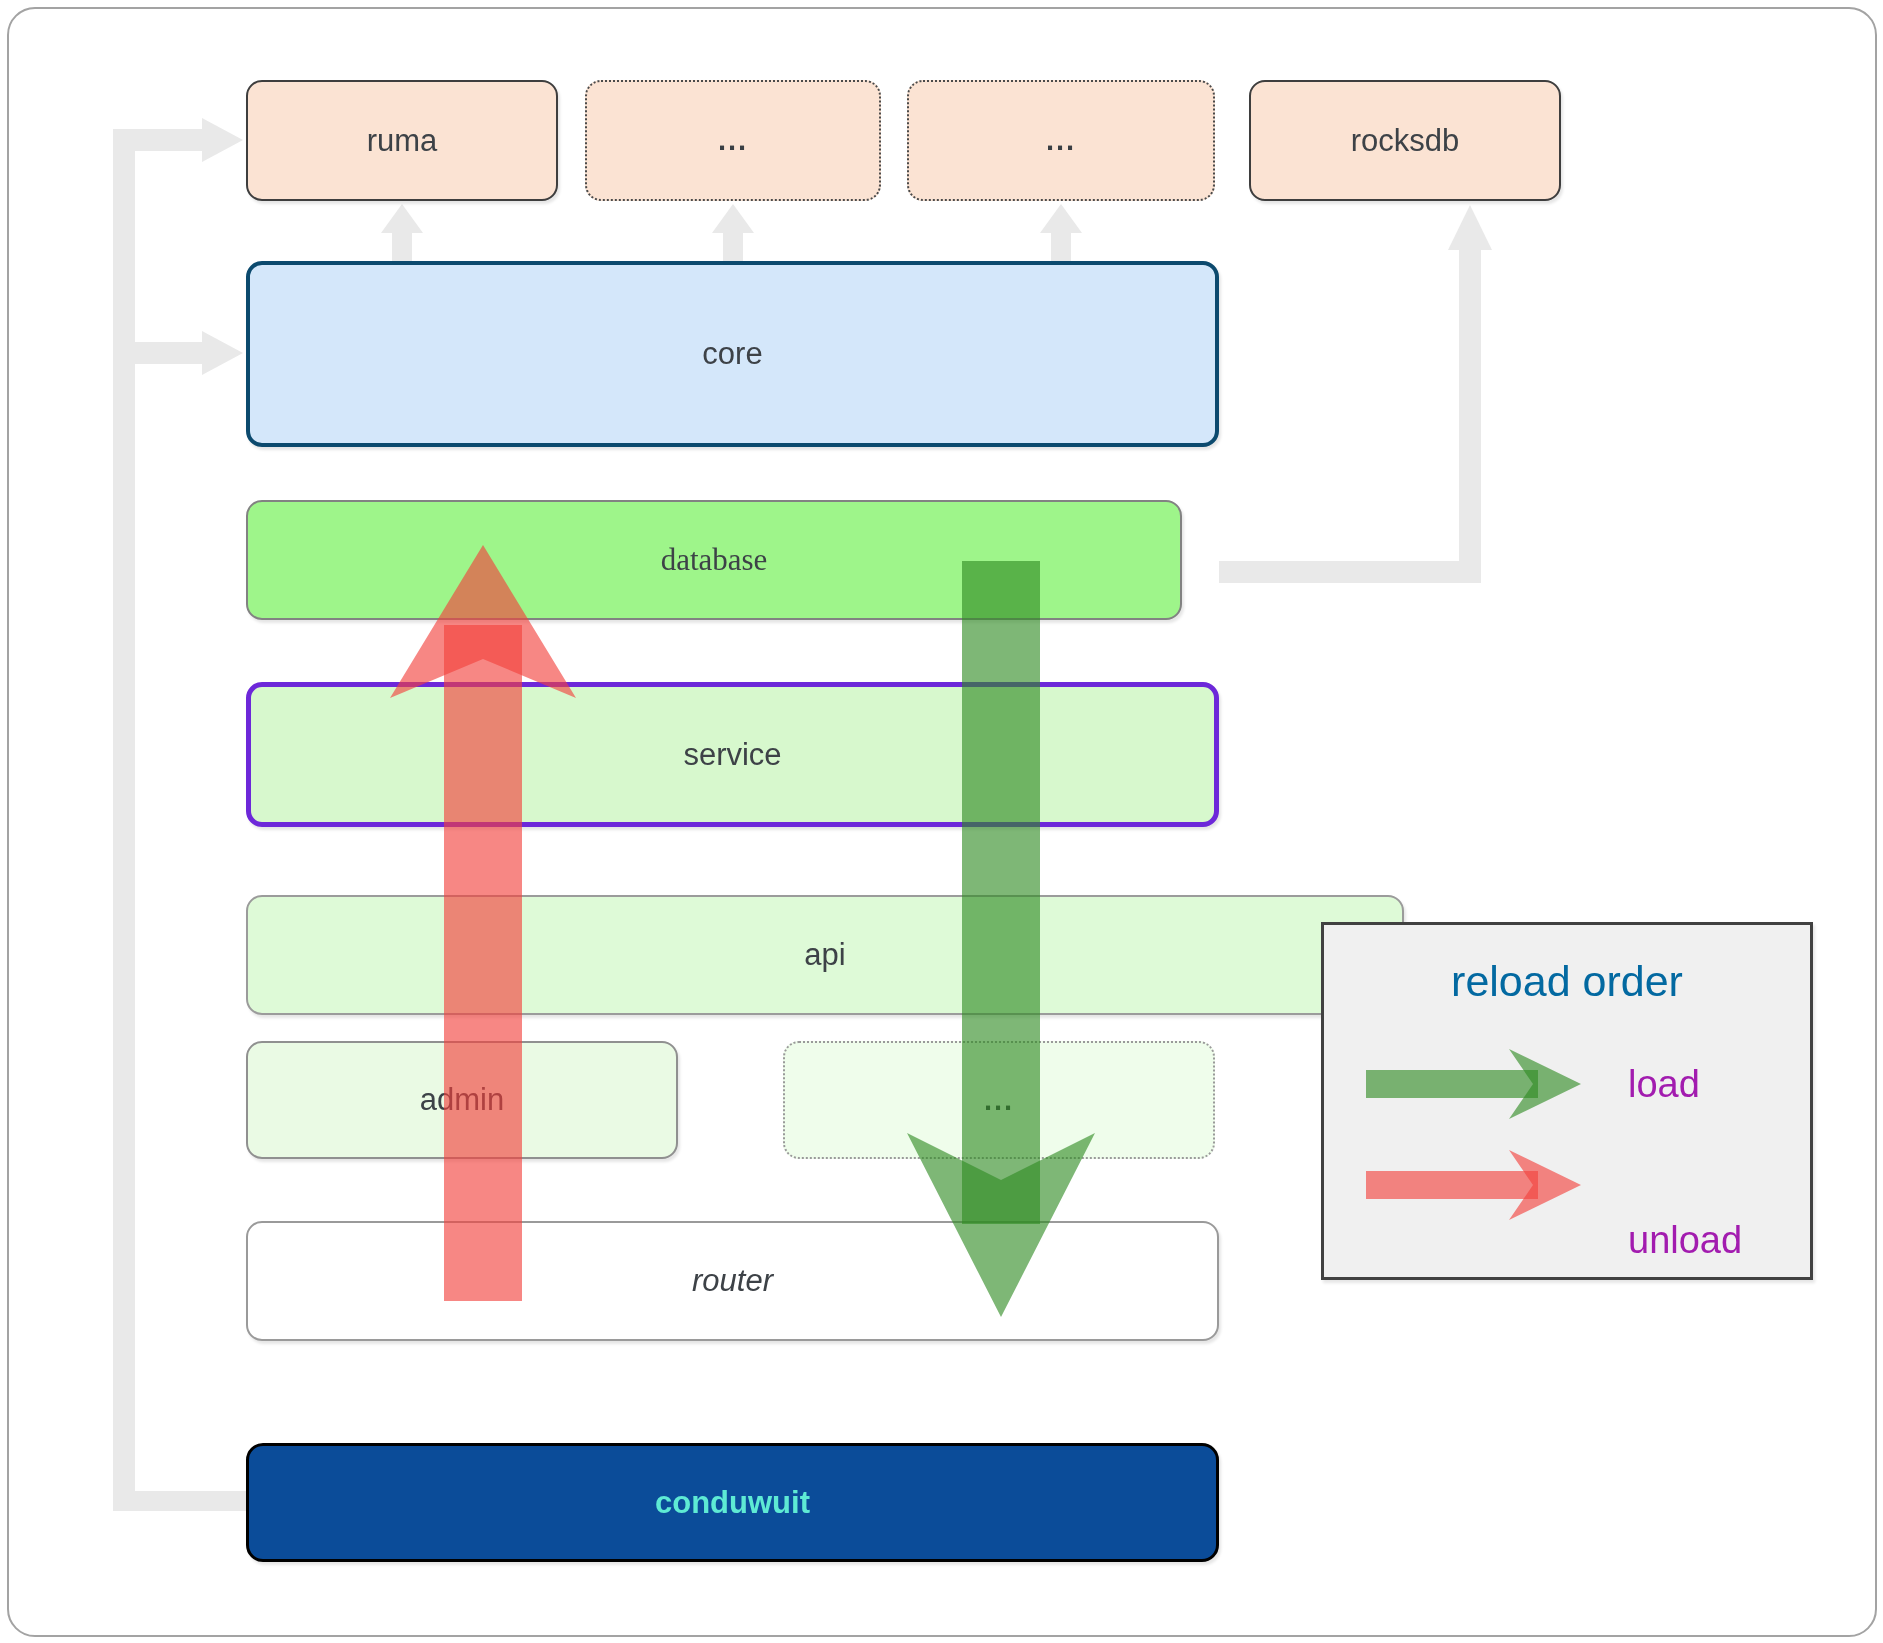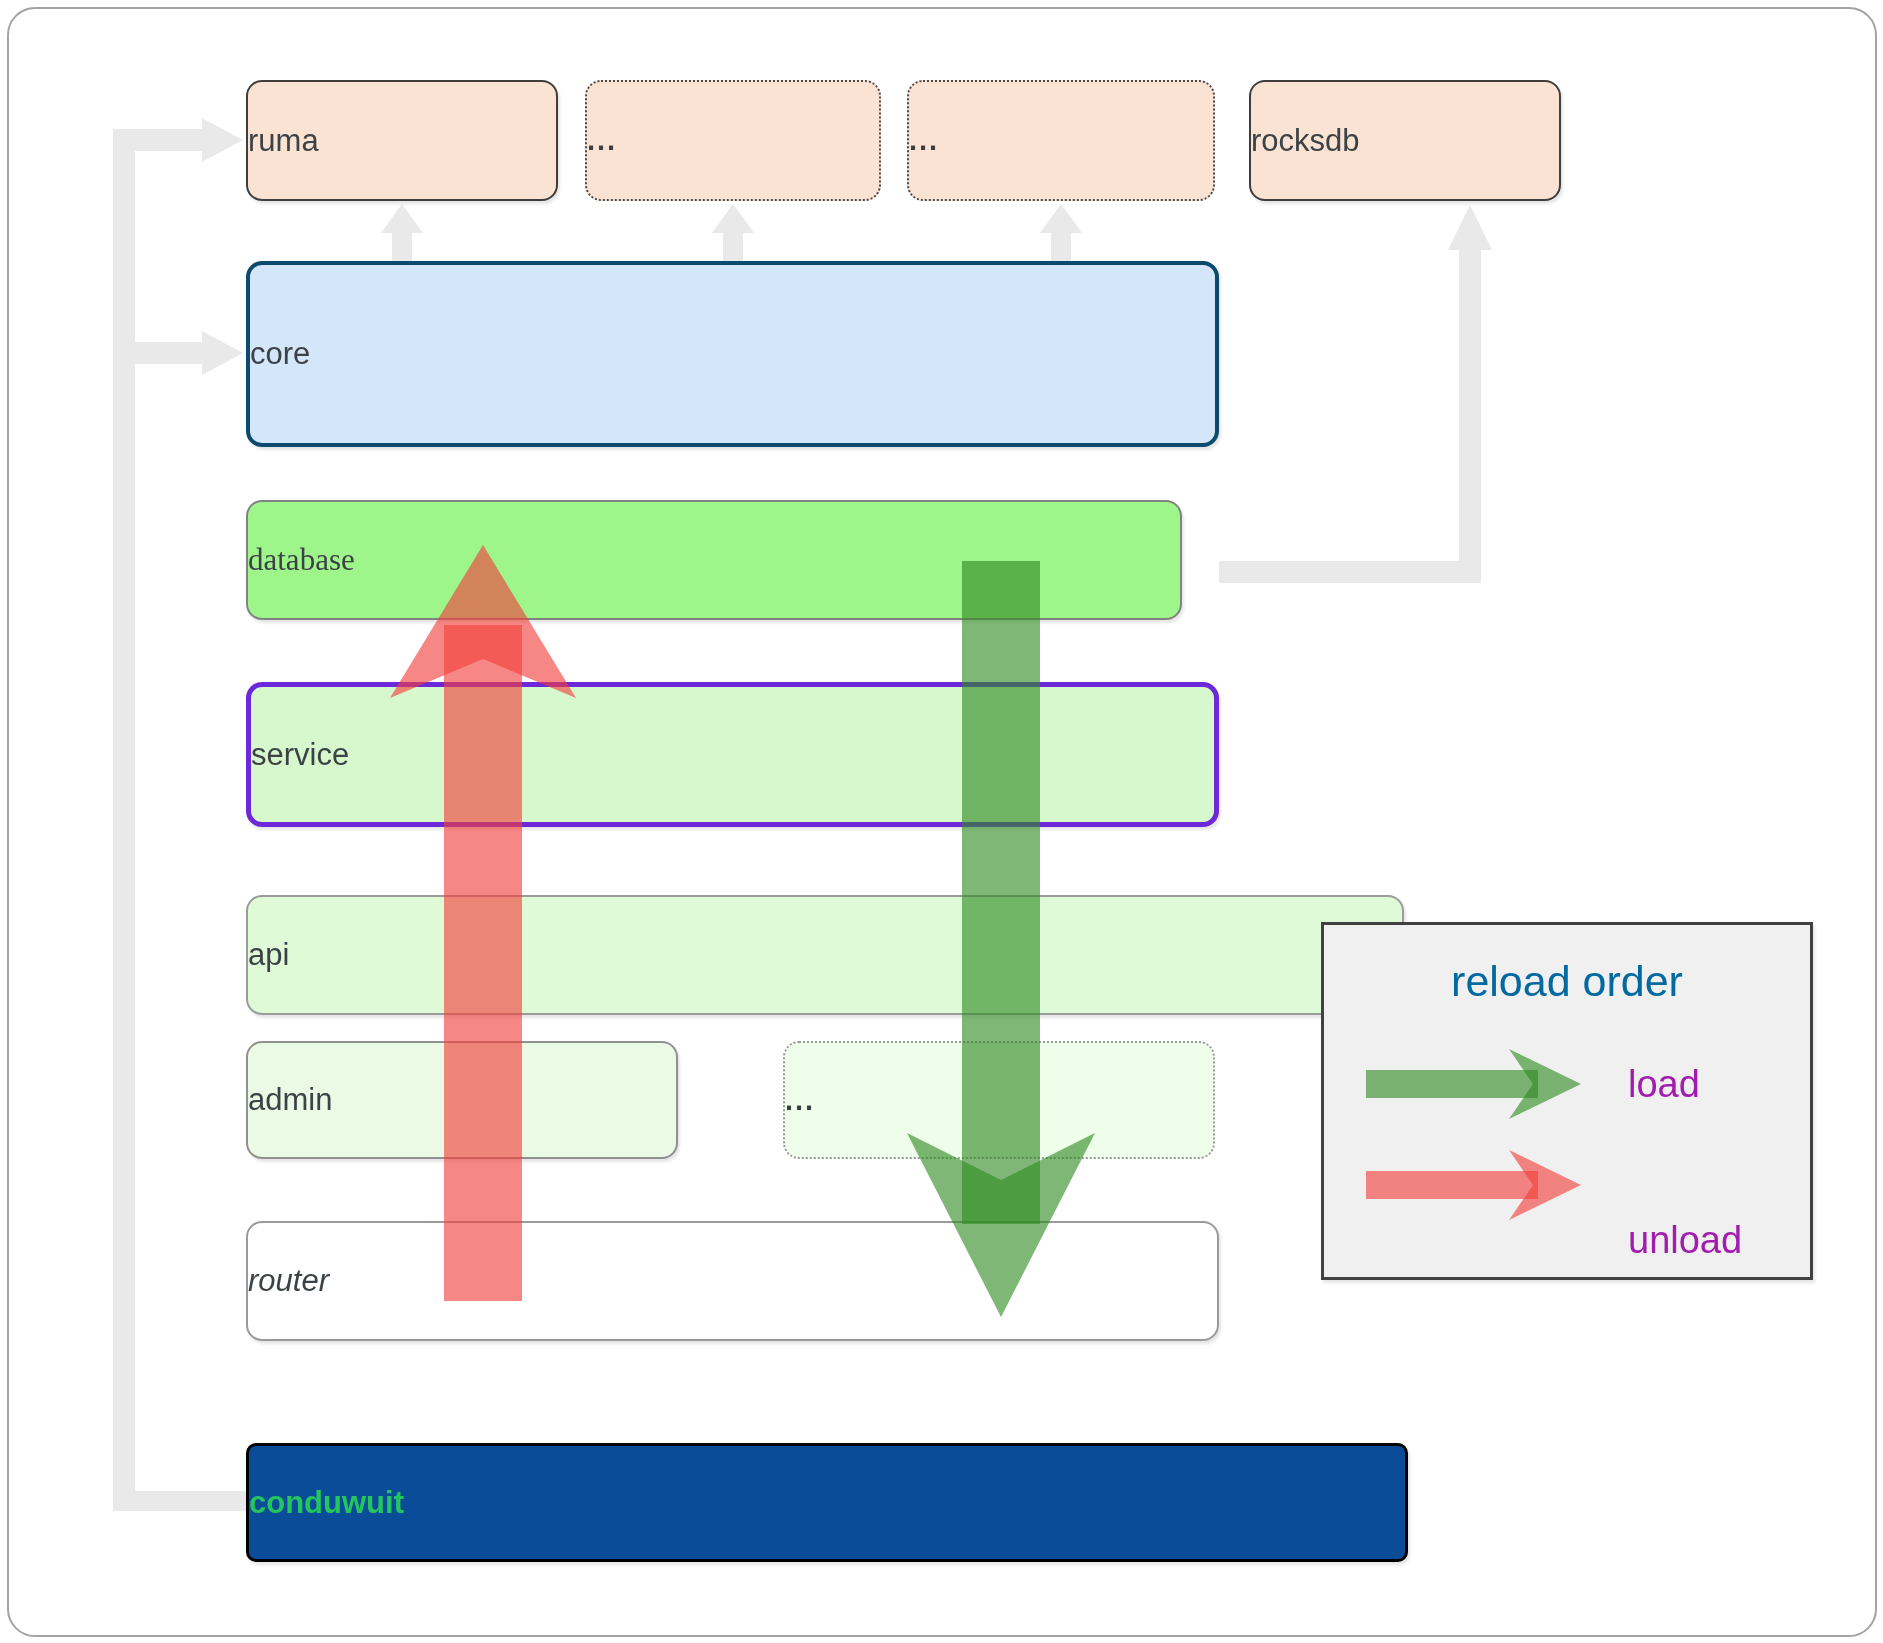--- a/index.html
+++ b/index.html
@@ -10,42 +10,42 @@
   .frame{
     position:absolute;left:7px;top:7px;width:1866px;height:1626px;
     border:2.5px solid #a3a3a3;border-radius:28px;background:#ffffff;
   }
   svg.layer{position:absolute;left:0;top:0;width:1883px;height:1643px;pointer-events:none;}
   .under{z-index:1;}
   .over{z-index:3;}
 
   .box{
     position:absolute;z-index:2;box-sizing:border-box;border-radius:16px;
-    display:flex;align-items:center;
+    display:flex;align-items:center;justify-content:center;
     font-size:31px;color:#3d4247;
   }
   .shadowed{box-shadow:2px 3px 3px rgba(0,0,0,0.10);}
   .dep{background:#fbe3d3;border:2.5px solid #3e3e3e;}
   .dep-dotted{background:#fbe3d3;border:2.5px dotted #4a4a4a;}
   .dots{font-weight:700;font-size:29px;letter-spacing:2px;color:#3a3f44;}
 
   .ruma    {left:246px;top:80px;width:312px;height:121px;}
   .deps1   {left:585px;top:80px;width:296px;height:121px;}
   .deps2   {left:907px;top:80px;width:308px;height:121px;}
   .rocksdb {left:1249px;top:80px;width:312px;height:121px;}
 
   .core    {left:246px;top:261px;width:973px;height:186px;background:#d4e7fa;border:4px solid #0c4a6e;}
   .database{left:246px;top:500px;width:936px;height:120px;background:#9ef58a;border:2px solid #828282;font-family:Liberation Serif, serif;}
   .service {left:246px;top:682px;width:973px;height:145px;background:#d7f8cd;border:5px solid #6d28d9;}
   .api     {left:246px;top:862px;width:1158px;height:120px;background:#defad7;border:2px solid #9b9b9b;margin-top:33px;}
   .admin   {left:246px;top:1041px;width:432px;height:118px;background:#eafae4;border:2px solid #909090;}
   .deps3   {left:783px;top:1041px;width:432px;height:118px;background:#effdeb;border:2px dotted #9a9a9a;}
   .router  {left:246px;top:1221px;width:973px;height:120px;background:#ffffff;border:2px solid #9a9a9a;font-style:italic;}
-  .conduwuit{left:246px;top:1443px;width:1162px;height:119px;background:#0b4c99;border:3px solid #000000;
-             border-radius:10px;color:#22c55e;font-weight:600;}
+  .conduwuit{left:246px;top:1443px;width:973px;height:119px;background:#0b4c99;border:3px solid #000000;
+             border-radius:17px;color:#5eead4;font-weight:600;}
 
   .legend{
     position:absolute;z-index:2;left:1321px;top:922px;width:492px;height:358px;
     box-sizing:border-box;background:#f0f0f0;border:3px solid #414141;
     box-shadow:2px 3px 3px rgba(0,0,0,0.10);
   }
   .legend-title{
     position:absolute;left:0;top:32px;width:100%;text-align:center;
     font-size:43px;color:#0369a1;
   }

